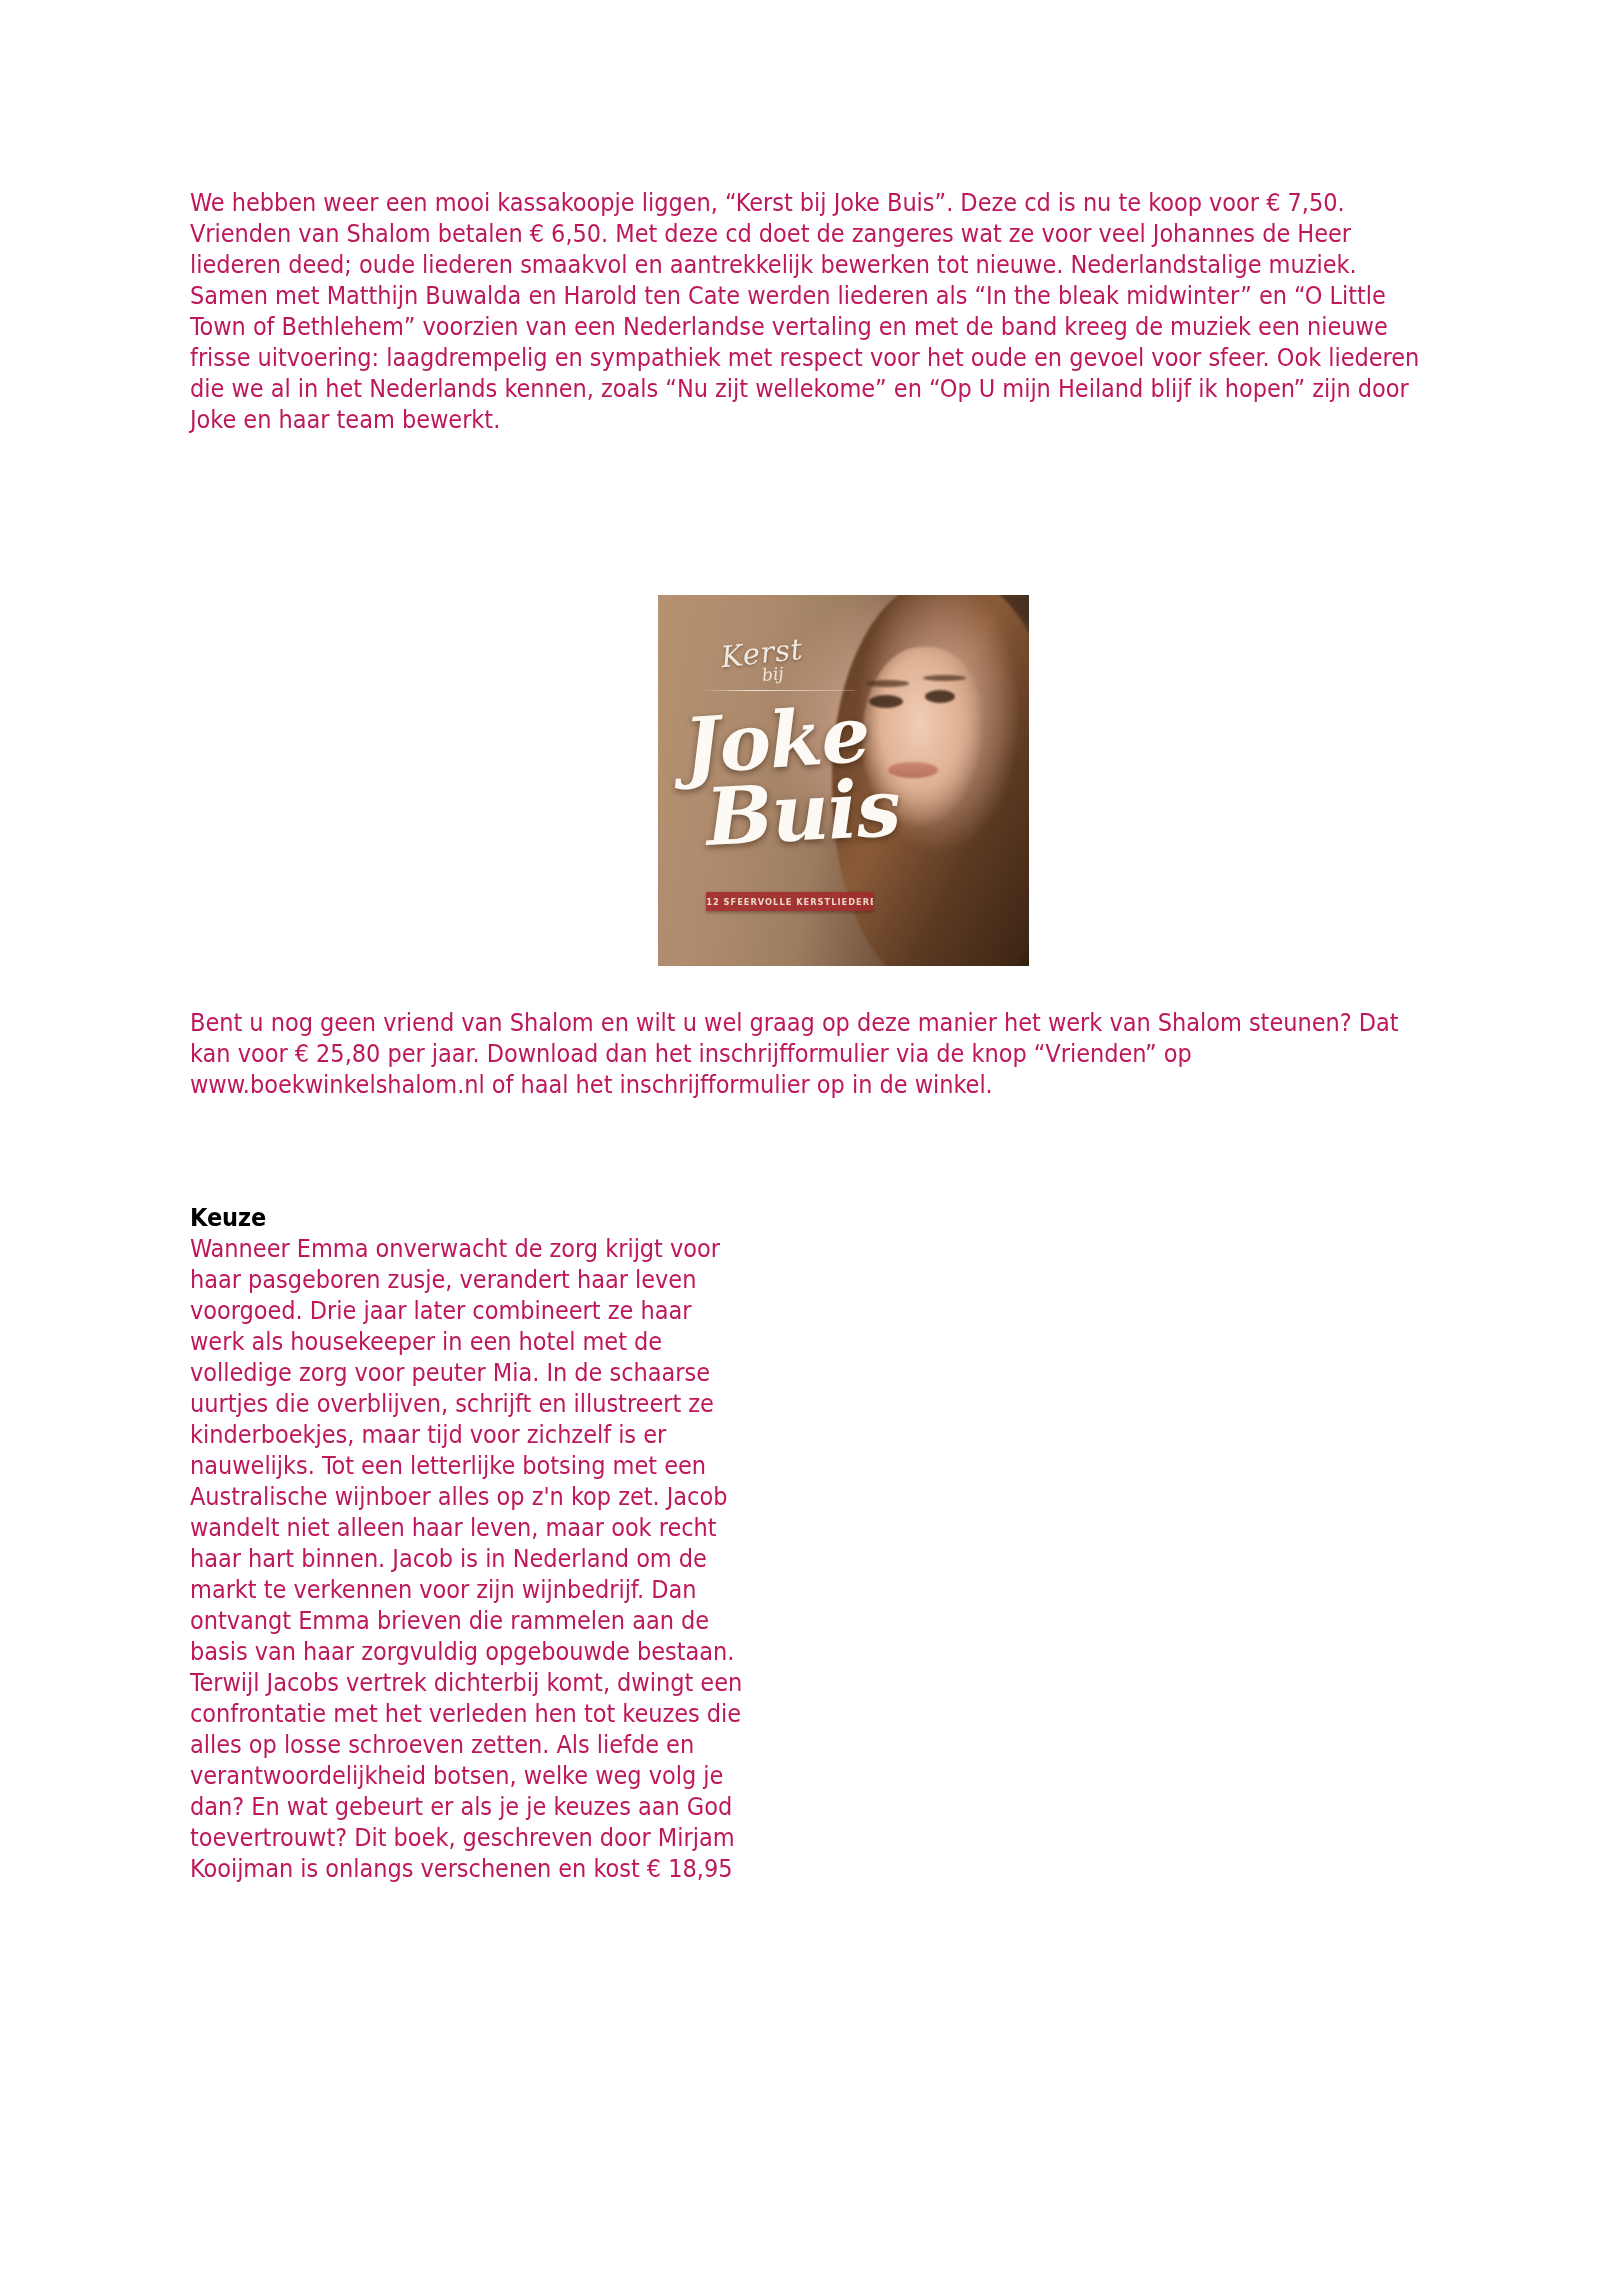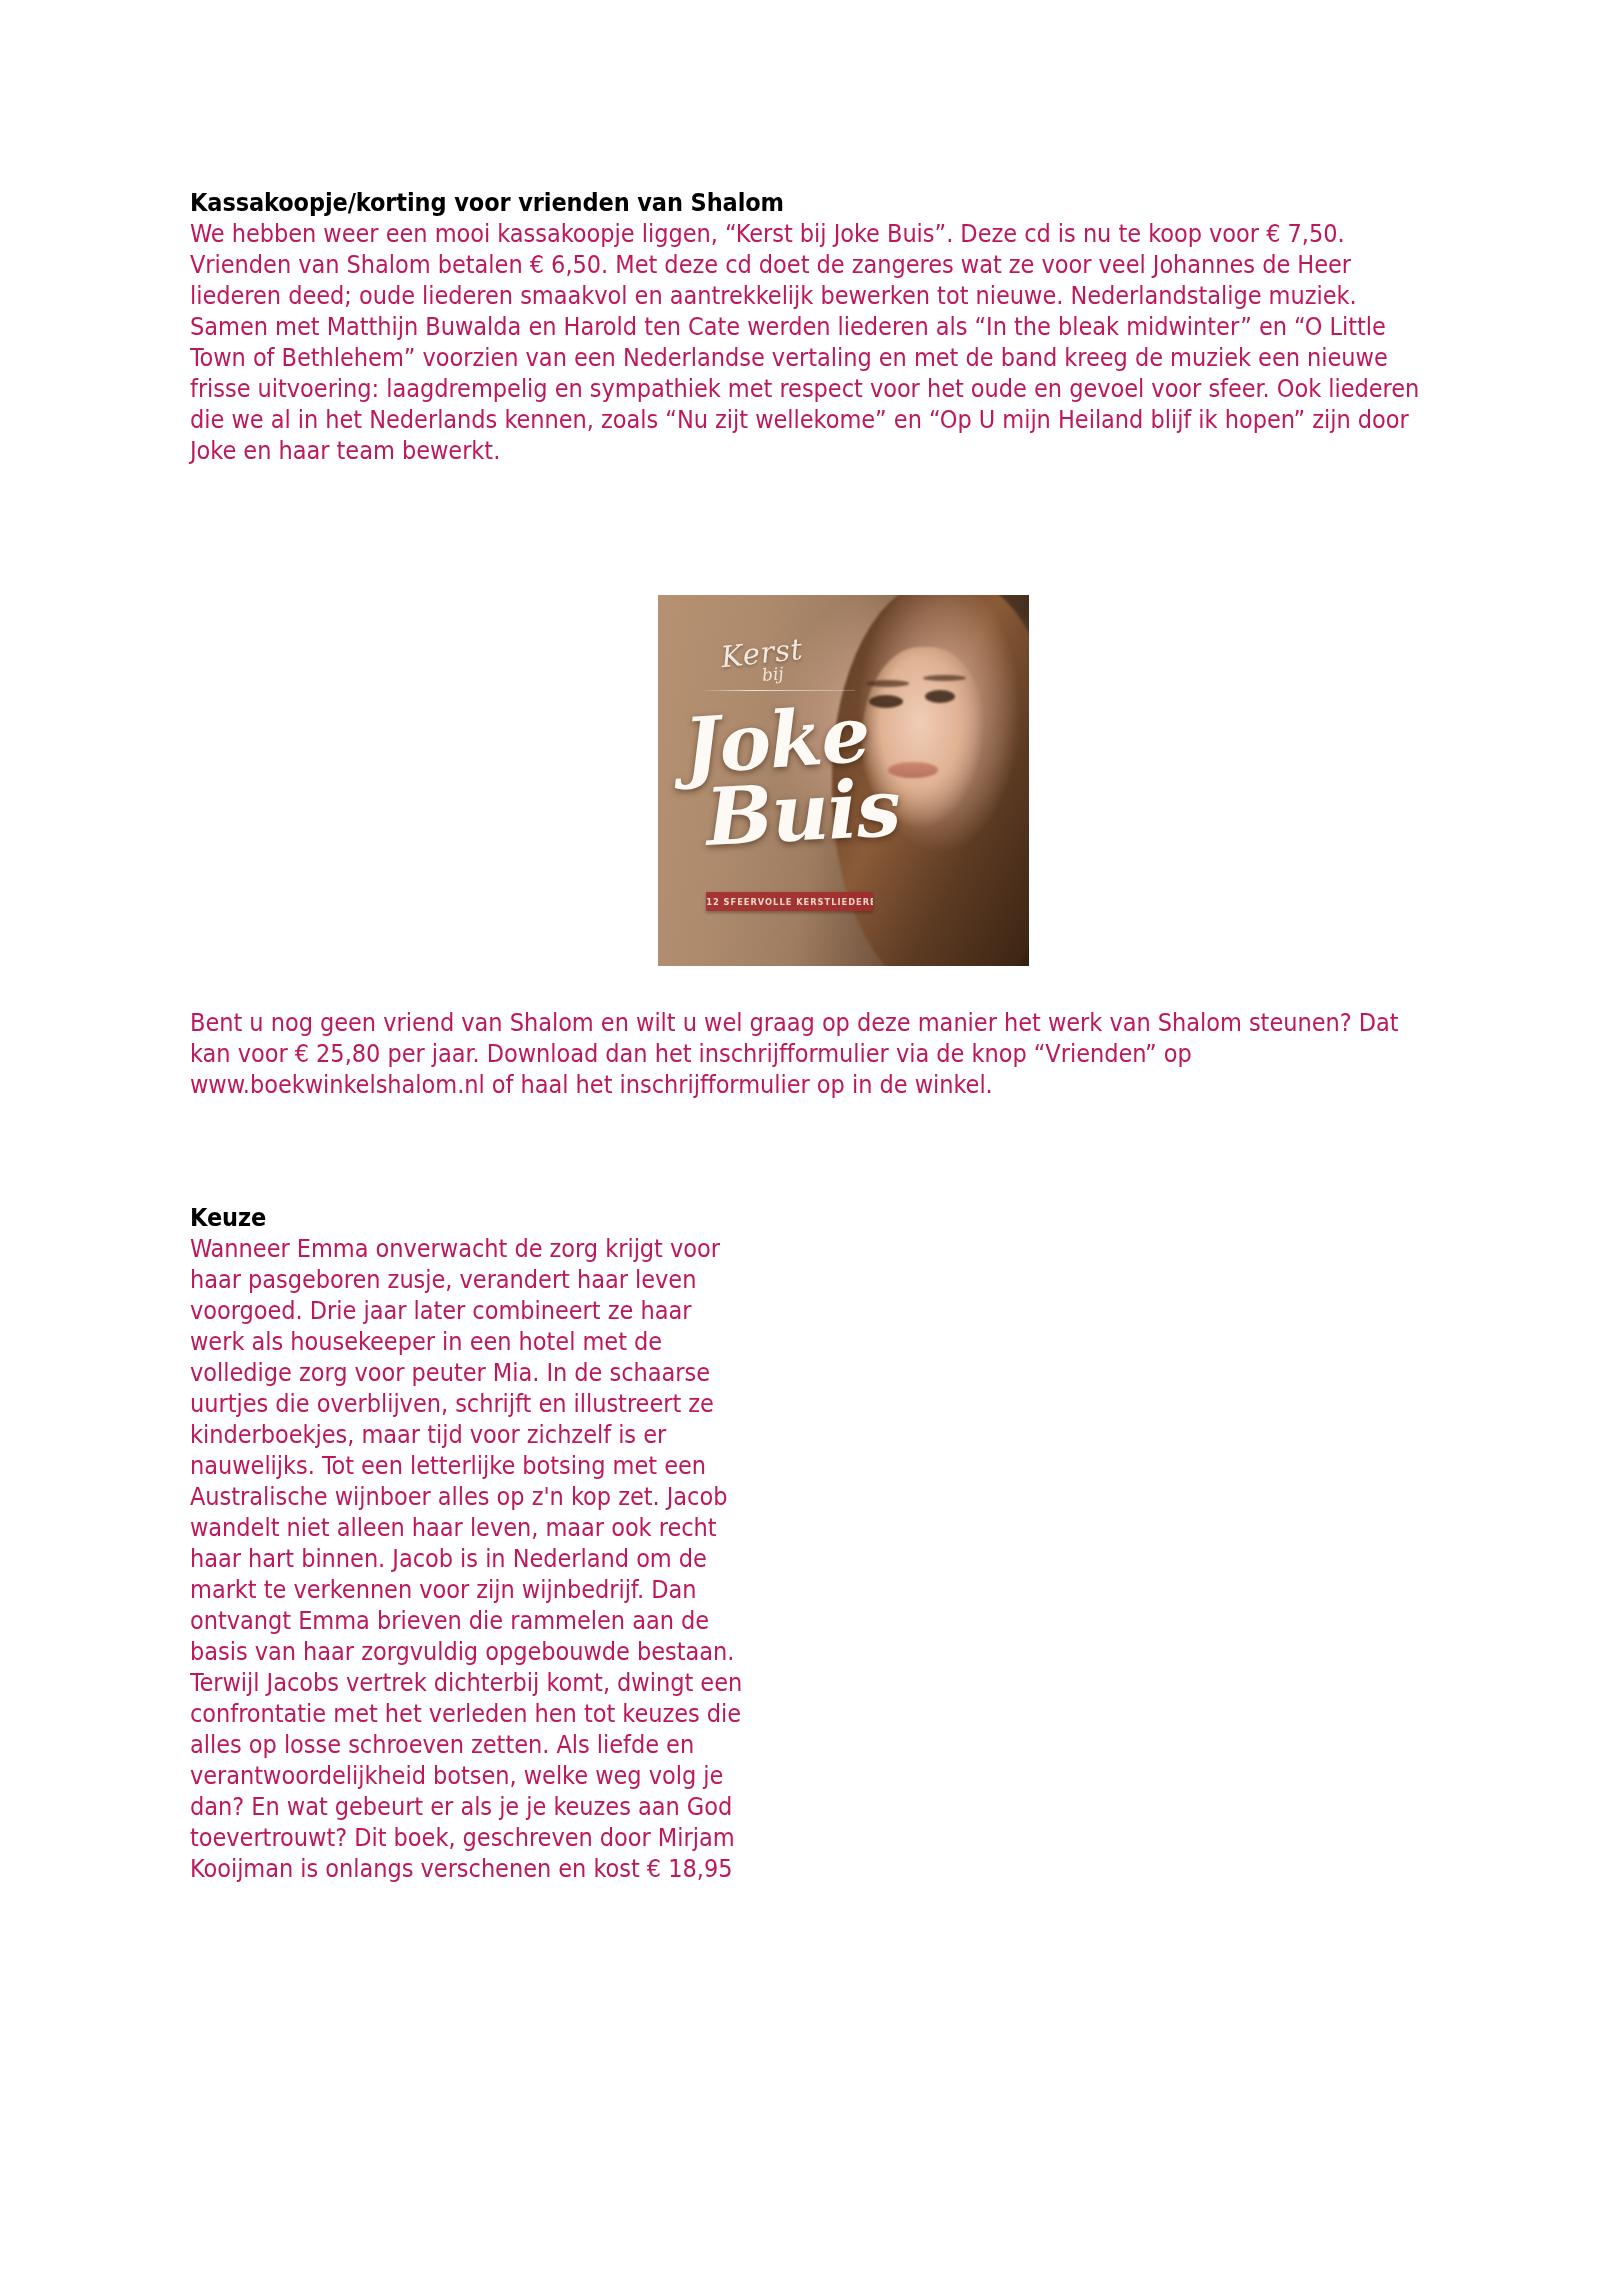--- a/index.html
+++ b/index.html
@@ -371,21 +371,20 @@
     top: 1202px;
     width: 553px;
   }
 </style>
 </head>
 <body>
 
 <div class="page">
 
   <div class="content">
-    <h2 class="section-heading">Kassakoopje/korting voor vrienden van Shalom</h2>
     <p class="body-par">We hebben weer een mooi kassakoopje liggen, “Kerst bij Joke Buis”. Deze cd is nu te koop voor € 7,50. Vrienden van Shalom betalen € 6,50. Met deze cd doet de zangeres wat ze voor veel Johannes de Heer liederen deed; oude liederen smaakvol en aantrekkelijk bewerken tot nieuwe. Nederlandstalige muziek. Samen met Matthijn Buwalda en Harold ten Cate werden liederen als “In the bleak midwinter” en “O Little Town of Bethlehem” voorzien van een Nederlandse vertaling en met de band kreeg de muziek een nieuwe frisse uitvoering: laagdrempelig en sympathiek met respect voor het oude en gevoel voor sfeer. Ook liederen die we al in het Nederlands kennen, zoals “Nu zijt wellekome” en “Op U mijn Heiland blijf ik hopen” zijn door Joke en haar team bewerkt.</p>
   </div>
 
   <div class="cd-wrap">
     <div class="cd-art">
       <div class="cd-hair"></div>
       <div class="cd-face"></div>
       <div class="cd-brow l"></div>
       <div class="cd-brow r"></div>
       <div class="cd-eye l"></div>

